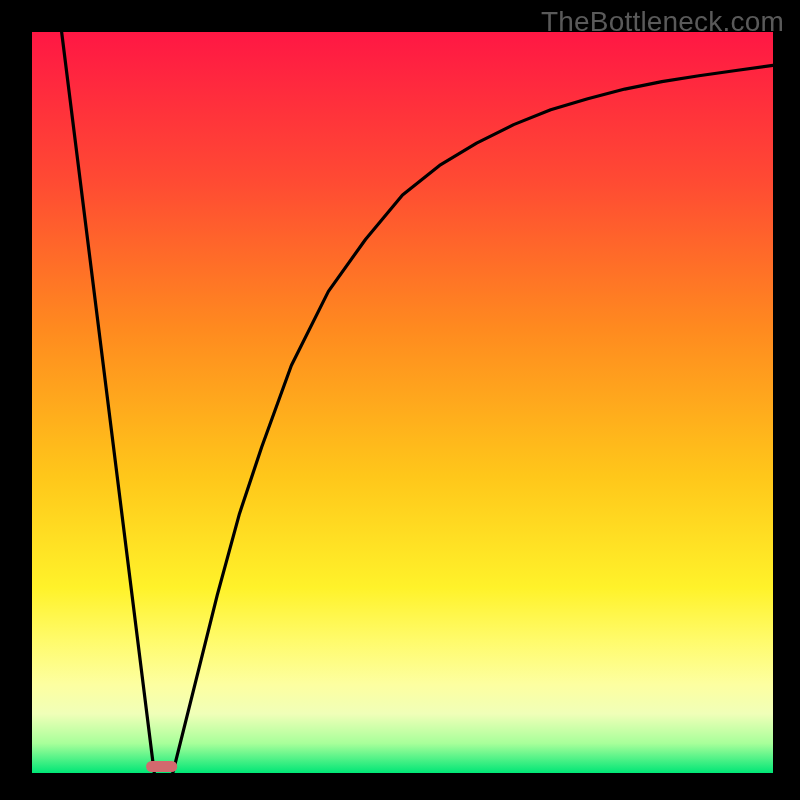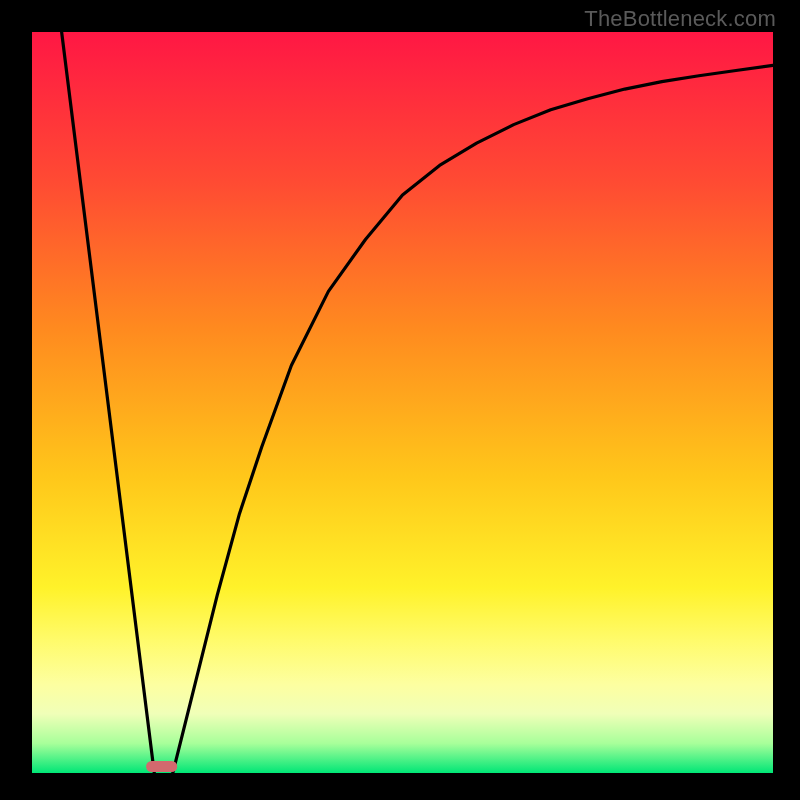--- a/index.html
+++ b/index.html
@@ -22,23 +22,23 @@
       position: absolute;
       top: 32px;
       left: 32px;
       width: 741px;
       height: 741px;
       overflow: hidden;
     }
     .watermark {
       position: absolute;
       top: 6px;
-      right: 24px;
+      right: 16px;
       color: #5a5a5a;
-      font-size: 22px;
+      font-size: 28px;
       font-weight: 500;
       letter-spacing: 0.2px;
       z-index: 10;
     }
     svg { display: block; }
   </style>
 </head>
 <body>
 
 <div class="chart-frame">

